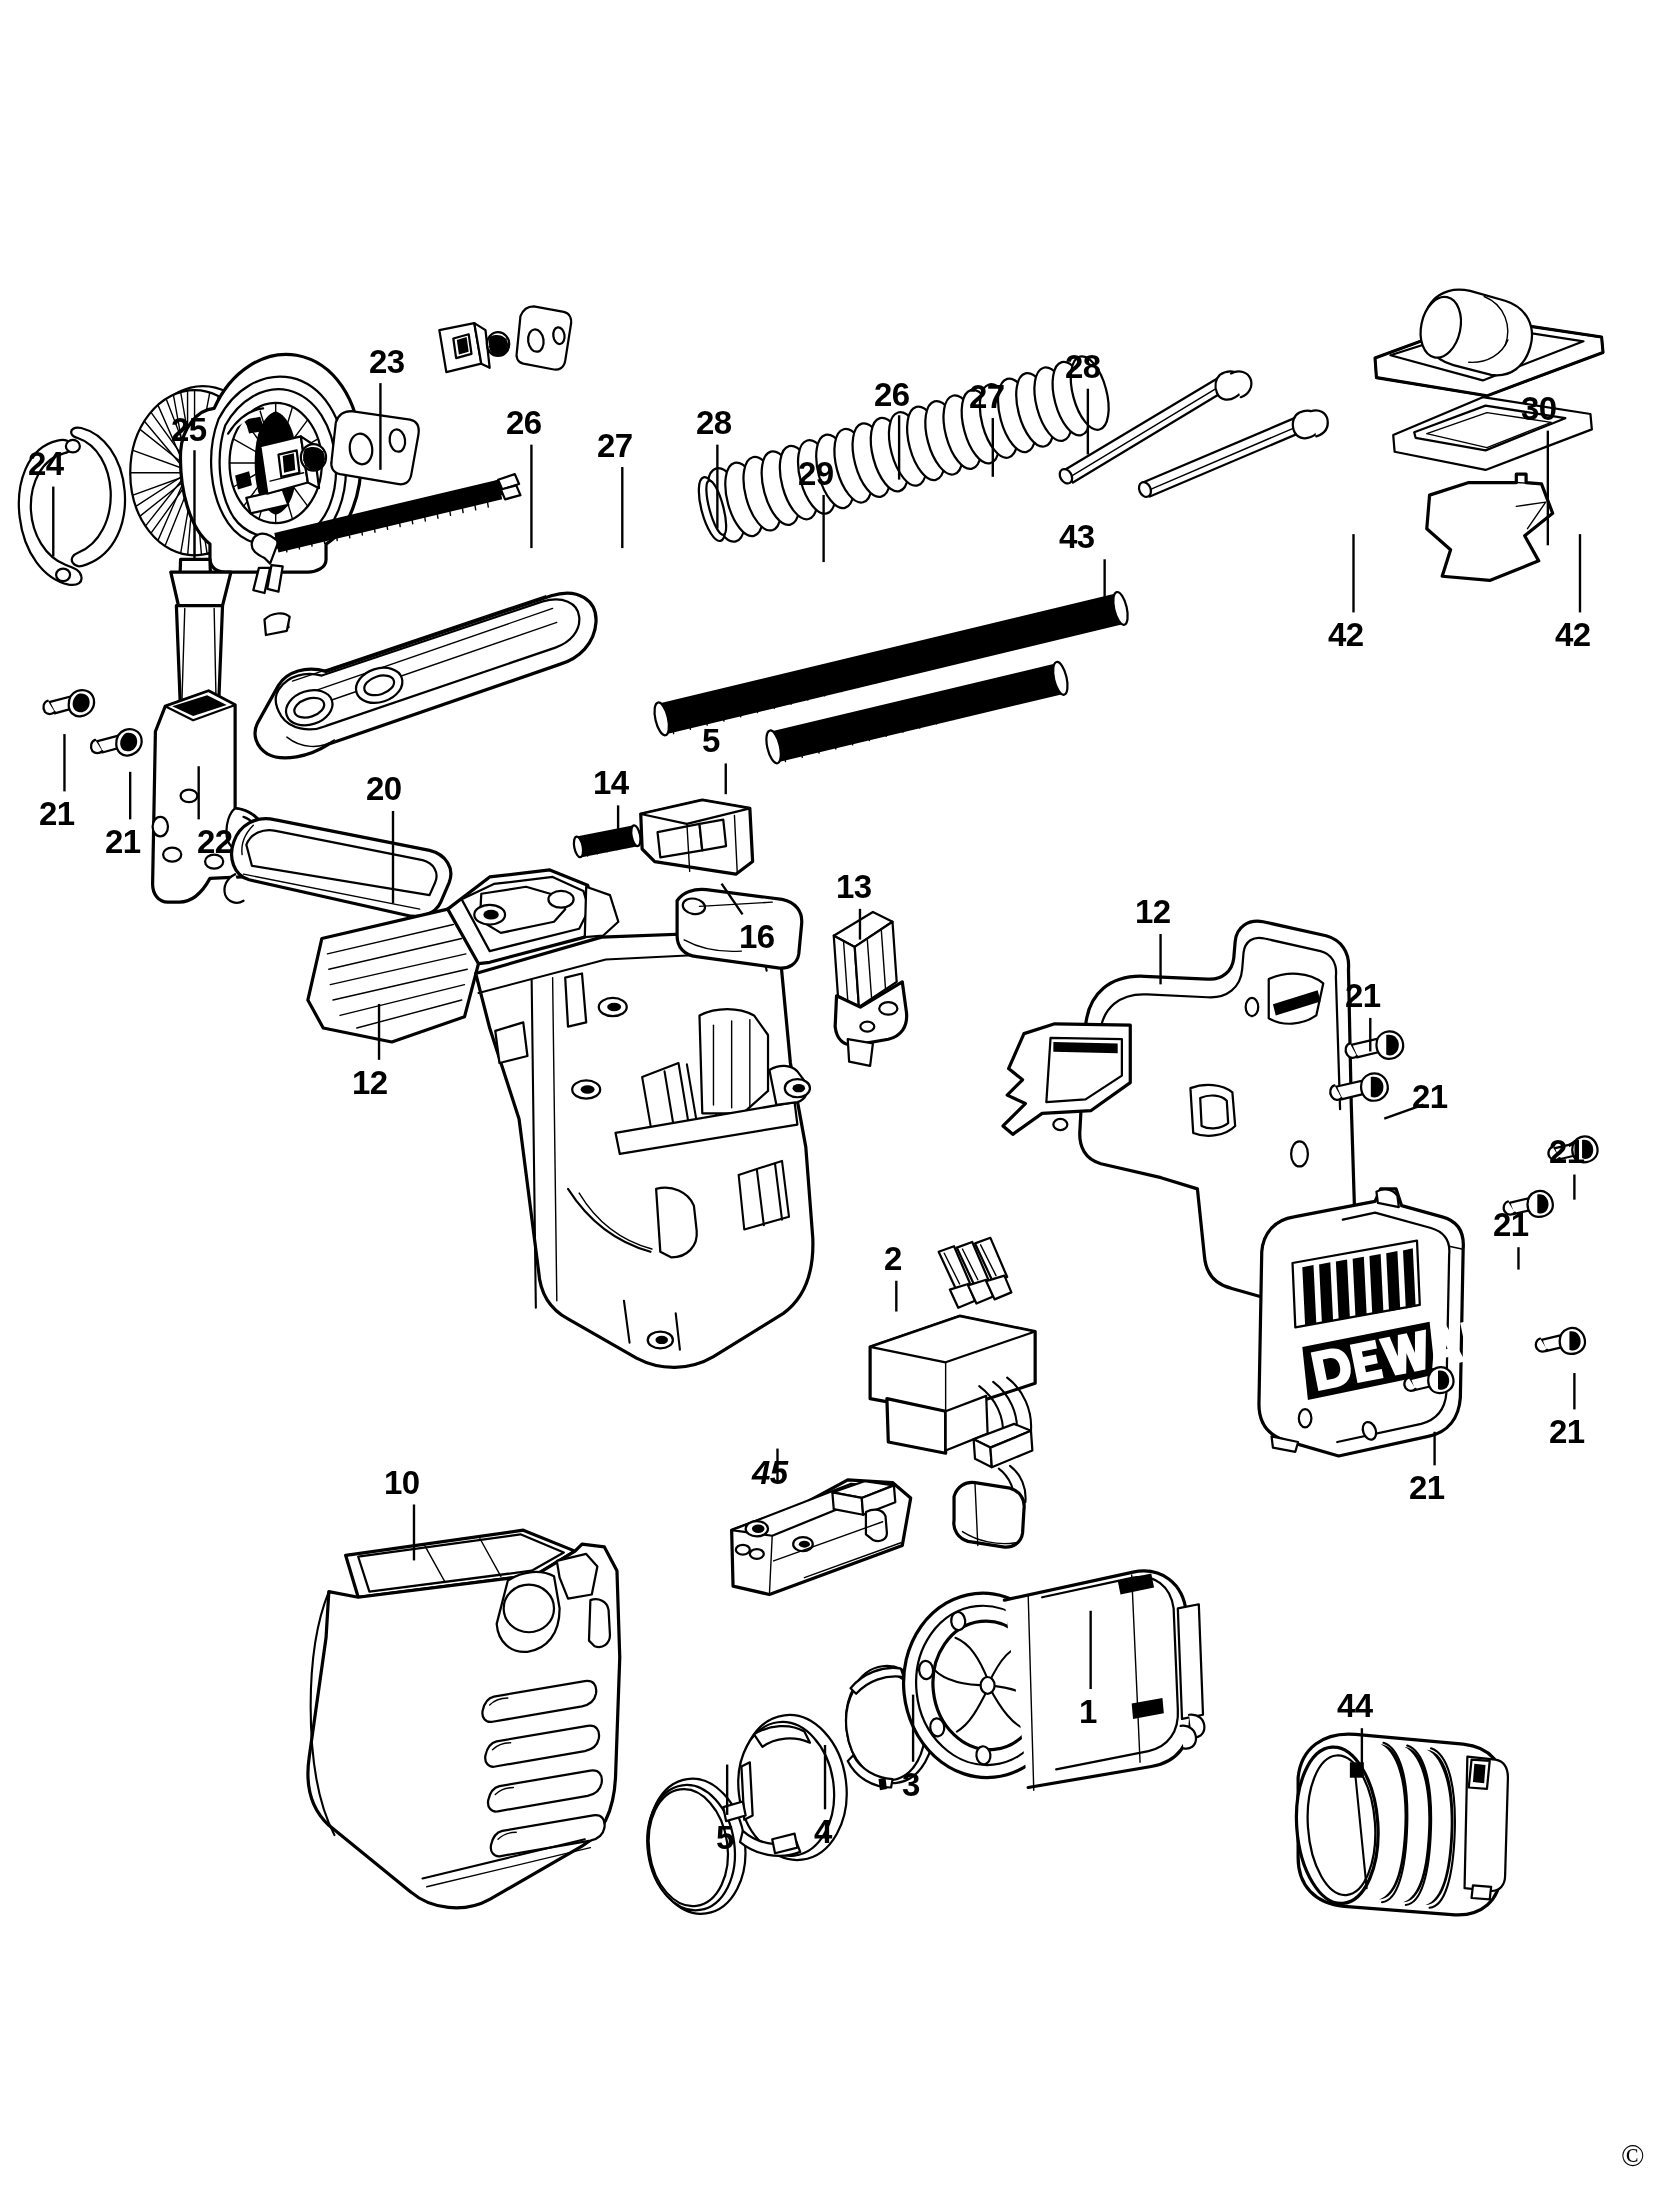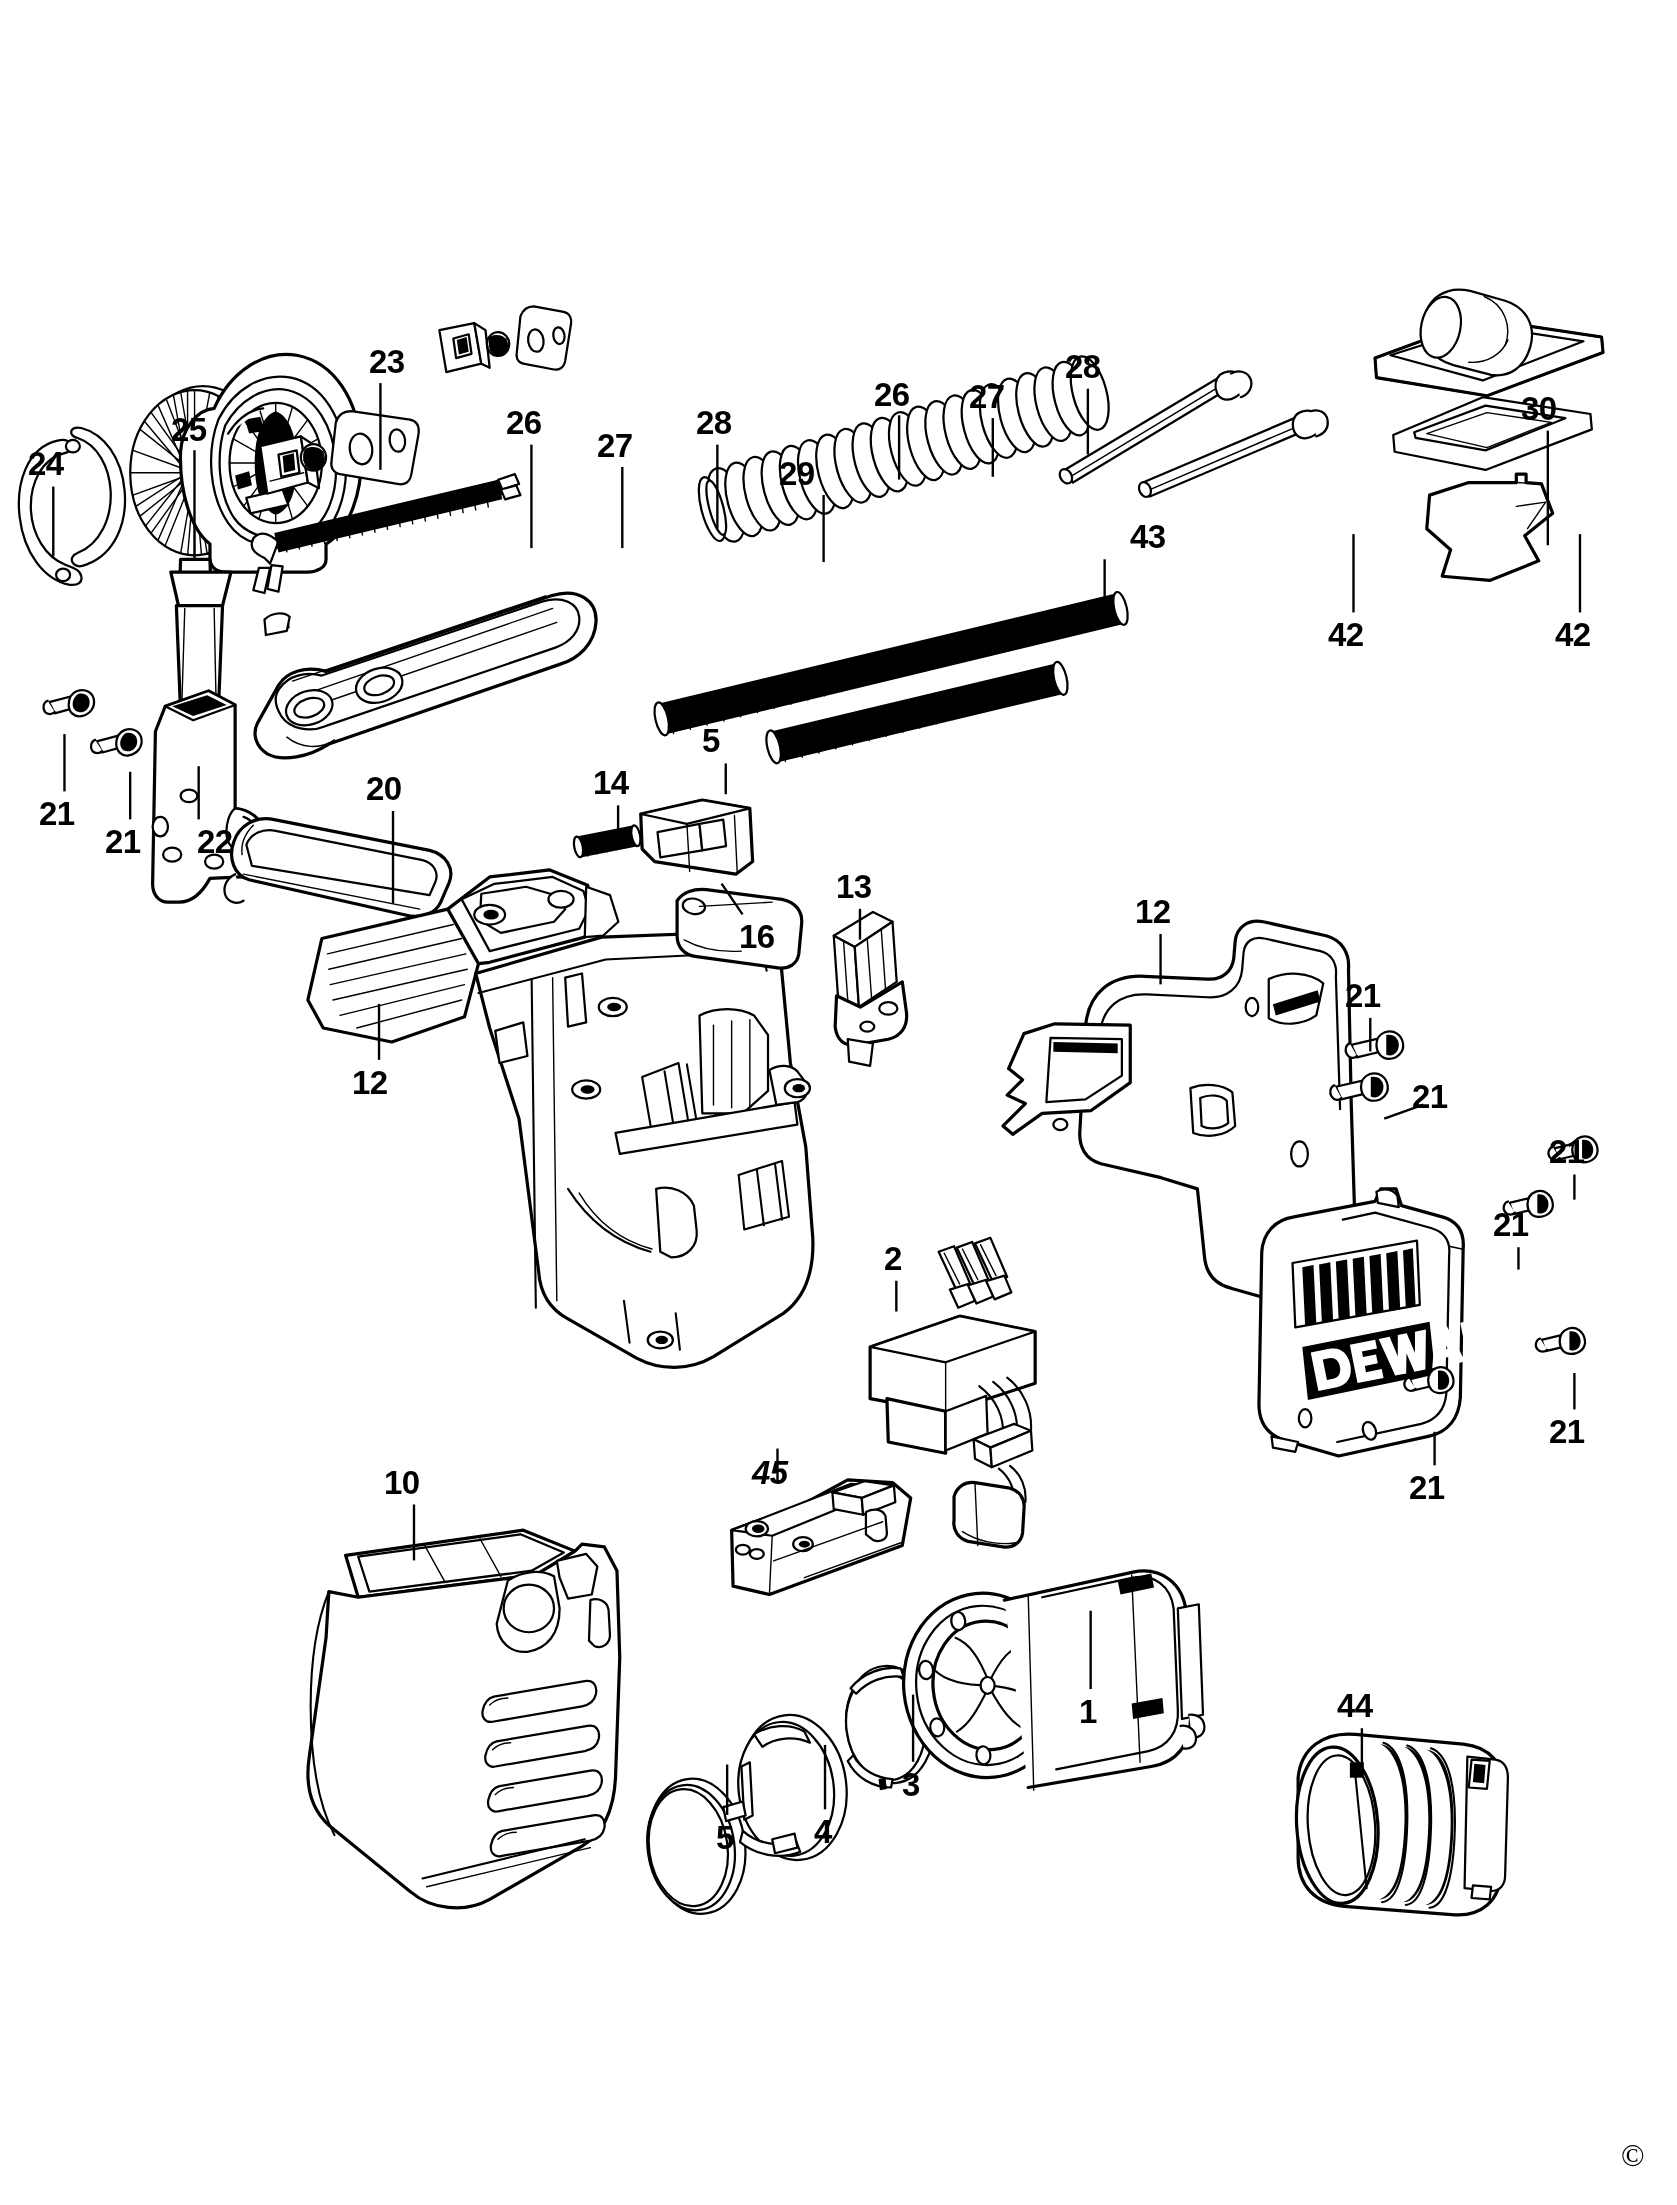--- a/index.html
+++ b/index.html
@@ -924,25 +924,25 @@
   <div id="callouts">
       <div class="callout" style="left: 28px; top: 447px;">24</div>
       <div class="callout" style="left: 171px; top: 413px;">25</div>
       <div class="callout" style="left: 354px; top: 345px; margin-left: 15px;">23</div>
       <div class="callout" style="left: 506px; top: 406px;">26</div>
       <div class="callout" style="left: 597px; top: 429px;">27</div>
       <div class="callout" style="left: 696px; top: 406px;">28</div>
       <div class="callout" style="left: 874px; top: 378px;">26</div>
       <div class="callout" style="left: 969px; top: 380px;">27</div>
       <div class="callout" style="left: 1065px; top: 350px;">28</div>
-      <div class="callout" style="left: 779px; top: 457px;">29</div>
+      <div class="callout" style="left: 798px; top: 457px;">29</div>
       <div class="callout" style="left: 1521px; top: 392px;">30</div>
       <div class="callout" style="left: 1328px; top: 618px;">42</div>
       <div class="callout" style="left: 1555px; top: 618px;">42</div>
-      <div class="callout" style="left: 1130px; top: 520px; text-align: right;">43</div>
+      <div class="callout" style="left: 1059px; top: 520px; text-align: right;">43</div>
       <div class="callout" style="left: 39px; top: 797px;">21</div>
       <div class="callout" style="left: 105px; top: 825px;">21</div>
       <div class="callout" style="left: 173px; top: 825px; margin-left: 24px;">22</div>
       <div class="callout" style="left: 366px; top: 772px;">20</div>
       <div class="callout" style="left: 352px; top: 1066px;">12</div>
       <div class="callout" style="left: 593px; top: 766px;">14</div>
       <div class="callout" style="left: 702px; top: 724px;">5</div>
       <div class="callout" style="left: 717px; top: 920px; margin-left: 22px;">16</div>
       <div class="callout" style="left: 836px; top: 870px;">13</div>
       <div class="callout" style="left: 1135px; top: 895px;">12</div>

